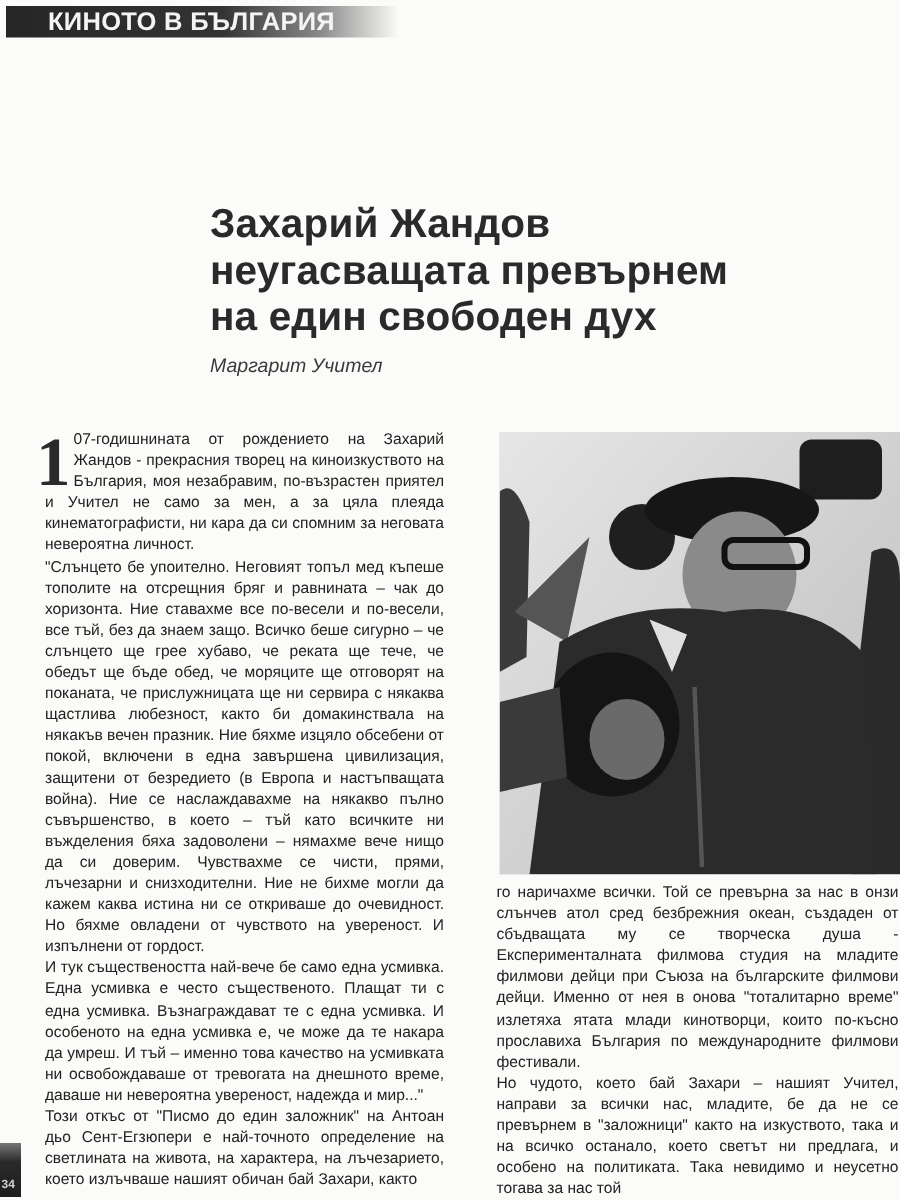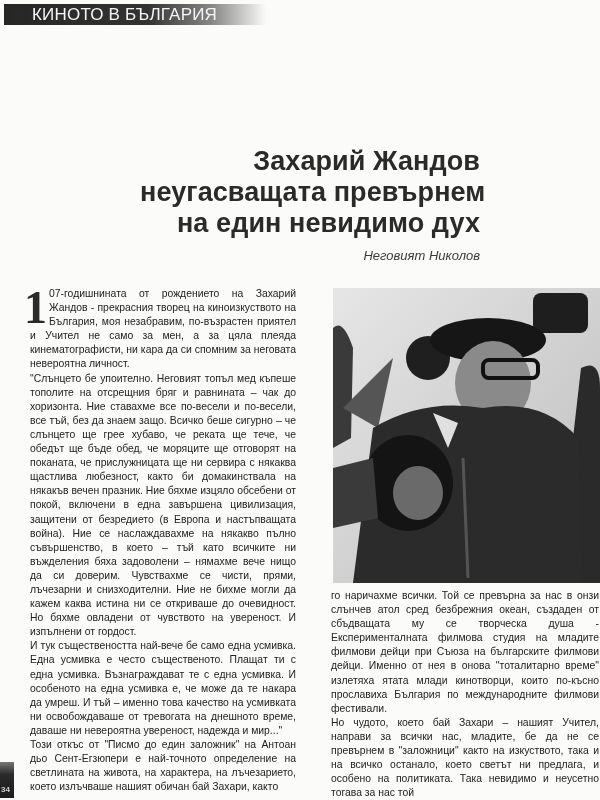--- a/index.html
+++ b/index.html
@@ -7,24 +7,24 @@
     width: 600px; height: 800px; overflow: hidden; position: relative;
     background: #fbfbf9; color: #1c1c1c;
     font-family: "Liberation Sans", sans-serif;
   }
   .header-bar {
     position: absolute; left: 4px; top: 4px; width: 262px; height: 21px;
     background: linear-gradient(to right, #262626 0%, #333 55%, #8a8a8a 80%, rgba(240,240,240,0) 100%);
   }
   .header-bar span {
     position: absolute; left: 28px; top: 1px;
-    color: #f4f4f4; font-weight: normal; font-size: 17px; letter-spacing: 0.2px;
+    color: #f4f4f4; font-weight: bold; font-size: 17px; letter-spacing: 0.2px;
   }
   .title-block {
-    position: absolute; left: 140px; top: 146px; width: 340px; text-align: right;
+    position: absolute; left: 140px; top: 134px; width: 340px; text-align: left;
   }
   .title-line {
     font-weight: bold; font-size: 27px; line-height: 31px; color: #2a2a2a;
     letter-spacing: 0.1px; white-space: nowrap;
   }
   .author {
     font-style: italic; font-size: 13px; color: #3a3a3a; margin-top: 9px;
   }
   .col {
     position: absolute; font-size: 10.4px; line-height: 14.1px; color: #222;
@@ -52,22 +52,22 @@
 </head>
 <body>
 
 <div class="header-bar">
   <span>КИНОТО В БЪЛГАРИЯ</span>
 </div>
 
 <div class="title-block">
   <div class="title-line">Захарий Жандов</div>
   <div class="title-line">неугасващата превърнем</div>
-  <div class="title-line">на един невидимо дух</div>
-  <div class="author">Неговият Николов</div>
+  <div class="title-line">на един свободен дух</div>
+  <div class="author">Маргарит Учител</div>
 </div>
 
 <div class="col col-left">
   <p><span class="dropcap">1</span><span>07-годишнината от рождението на Захарий Жандов - прекрасния творец на киноизкуството на България, моя незабравим, по-възрастен приятел и Учител не само за мен, а за цяла плеяда кинематографисти, ни кара да си спомним за неговата невероятна личност.</span></p>
   <p>"Слънцето бе упоително. Неговият топъл мед къпеше тополите на отсрещния бряг и равнината – чак до хоризонта. Ние ставахме все по-весели и по-весели, все тъй, без да знаем защо. Всичко беше сигурно – че слънцето ще грее хубаво, че реката ще тече, че обедът ще бъде обед, че моряците ще отговорят на поканата, че прислужницата ще ни сервира с някаква щастлива любезност, както би домакинствала на някакъв вечен празник. Ние бяхме изцяло обсебени от покой, включени в една завършена цивилизация, защитени от безредието (в Европа и настъпващата война). Ние се наслаждавахме на някакво пълно съвършенство, в което – тъй като всичките ни въжделения бяха задоволени – нямахме вече нищо да си доверим. Чувствахме се чисти, прями, лъчезарни и снизходителни. Ние не бихме могли да кажем каква истина ни се откриваше до очевидност. Но бяхме овладени от чувството на увереност. И изпълнени от гордост.</p>
   <p>И тук съществеността най-вече бе само една усмивка. Една усмивка е често същественото. Плащат ти с една усмивка. Възнаграждават те с една усмивка. И особеното на една усмивка е, че може да те накара да умреш. И тъй – именно това качество на усмивката ни освобождаваше от тревогата на днешното време, даваше ни невероятна увереност, надежда и мир..."</p>
   <p>Този откъс от "Писмо до един заложник" на Антоан дьо Сент-Егзюпери е най-точното определение на светлината на живота, на характера, на лъчезарието, което излъчваше нашият обичан бай Захари, както</p>
 </div>
 
 <div class="photo">

